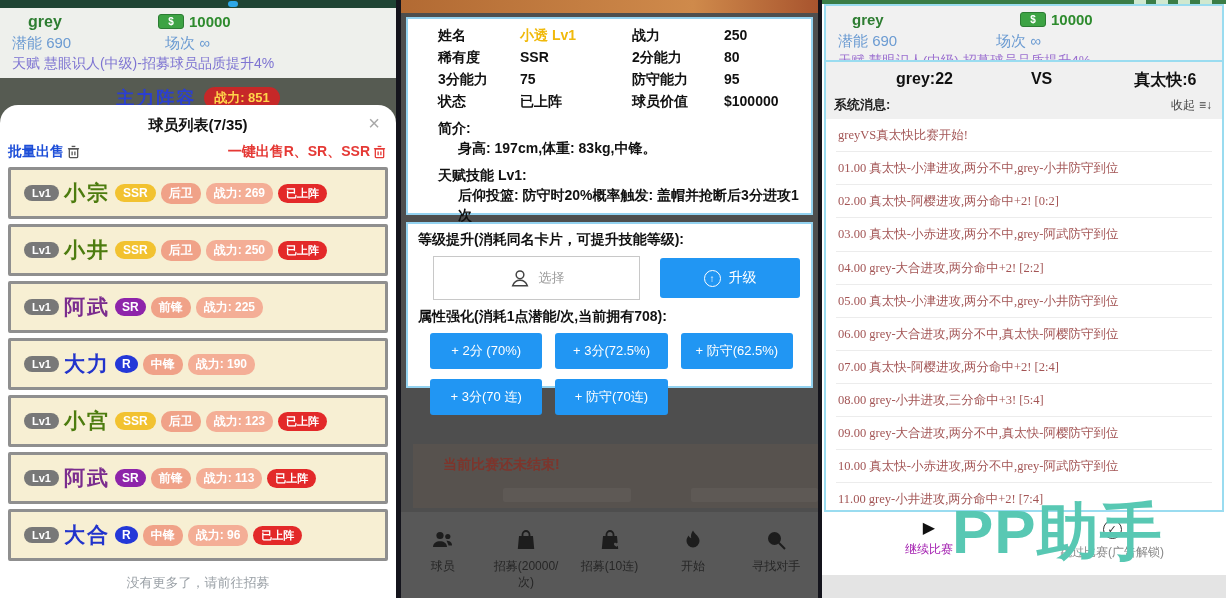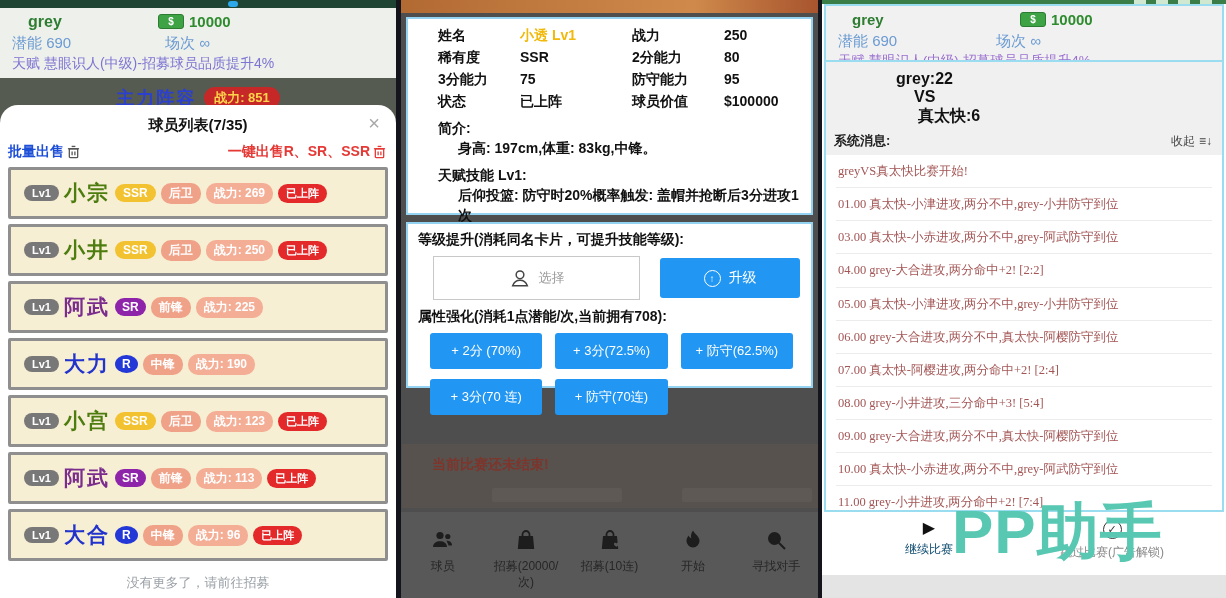--- a/index.html
+++ b/index.html
@@ -63,54 +63,54 @@
   .upgrade-card{position:absolute;top:222px;left:5px;right:5px;height:166px;background:#fff;
                 border:2px solid #93d2f0;box-sizing:border-box;padding:7px 10px 0;}
   .u-title{font-size:14px;font-weight:bold;color:#111;}
   .u-row{display:flex;align-items:center;margin:7px 0 8px;padding-left:15px;gap:20px;}
   .select-box{width:205px;height:42px;border:1px solid #c8c8c8;display:flex;align-items:center;justify-content:center;gap:8px;color:#9b9b9b;font-size:13px;background:#fff;cursor:pointer;}
   .upgrade-btn{width:140px;height:40px;background:#2196f3;color:#fff;border:none;font-size:14px;
                display:flex;align-items:center;justify-content:center;gap:8px;border-radius:3px;cursor:pointer;}
   .circ{display:inline-flex;align-items:center;justify-content:center;width:15px;height:15px;border:1.5px solid #fff;border-radius:50%;font-size:10px;}
   .s-grid{display:grid;grid-template-columns:repeat(3,1fr);gap:10px 13px;padding:7px 8px 0 12px;}
   .sbtn{height:36px;background:#2196f3;color:#fff;border:none;border-radius:3px;font-size:13px;cursor:pointer;}
-  .toast{position:absolute;top:444px;left:1px;right:0;height:64px;background:#57524e;box-sizing:border-box;padding:12px 0 0 30px;}
+  .toast{position:absolute;top:444px;left:12px;right:0;height:64px;background:#57524e;box-sizing:border-box;padding:12px 0 0 30px;}
   .toast-text{color:#7d352c;font-weight:bold;font-size:14px;}
   .ghost-row{display:flex;gap:60px;margin:14px 0 0 60px;}
   .ghost-row div{width:130px;height:14px;background:#5e5955;border-radius:2px;}
   .mid-nav{position:absolute;top:512px;left:0;right:0;bottom:0;background:#585858;display:flex;}
   .nav-item{flex:1;display:flex;flex-direction:column;align-items:center;padding-top:16px;gap:7px;cursor:pointer;}
   .nav-icon{width:24px;height:24px;}
   .nav-icon svg{width:24px;height:24px;fill:#1d1d1d;}
   .nav-label{font-size:12px;color:#262626;text-align:center;line-height:1.3;max-width:76px;word-break:break-all;}
   
   #right{left:822px;width:404px;background:#ffffff;}
   .r-topstrip{height:4px;background:#3a7d46;position:relative;}
   .r-topstrip i{position:absolute;top:0;width:12px;height:4px;background:#cfe8cf;}
   .r-header{margin:0 2px;background:#f1f1f1;border:2px solid #9adcf0;box-sizing:border-box;padding:3px 0 4px;}
   .r-header .uname{margin-left:26px;width:168px;font-size:15px;}
   .r-header .g1{width:158px;}
   .r-talent{margin-left:12px;color:#9b6fd0;font-size:13.5px;line-height:19px;}
   .match-box{position:absolute;top:60px;left:2px;right:2px;height:452px;background:#fff;border:2px solid #9adcf0;box-sizing:border-box;overflow:hidden;}
-  .score-row{display:flex;background:#f0f0f0;padding:8px 10px 2px;font-weight:bold;font-size:16px;color:#111;flex-direction:column;}
+  .score-row{display:flex;background:#f0f0f0;padding:8px 10px 2px;font-weight:bold;font-size:16px;color:#111;}
   .score-home{margin-left:60px;}
   .score-vs{margin-left:78px;}
   .score-away{margin-left:82px;}
   .sys-row{display:flex;justify-content:space-between;align-items:center;background:#f0f0f0;padding:3px 10px 5px 8px;}
   .sys-label{font-weight:bold;font-size:13px;color:#222;}
   .collapse{color:#444;font-size:12px;display:flex;align-items:center;gap:4px;cursor:pointer;}
   .log-list{padding:0 10px;font-family:Liberation Serif, serif;}
   .log-row{padding:7px 2px;border-bottom:1px solid #ececec;color:#a35555;font-size:12.5px;line-height:1.45;}
   .r-bottom{position:absolute;top:514px;left:0;right:0;height:61px;background:#fff;}
   .r-btn{position:absolute;top:6px;display:flex;flex-direction:column;align-items:center;gap:5px;cursor:pointer;}
   #btn-continue{left:62px;width:90px;}
   #btn-skip{left:225px;width:130px;}
   .play-icon{font-size:16px;color:#111;line-height:16px;}
   .check-icon{display:inline-flex;align-items:center;justify-content:center;width:17px;height:17px;border:1.6px solid #333;border-radius:50%;font-size:11px;color:#333;}
-  .btn-label{font-size:12px;color:#0c4a6e;}
+  .btn-label{font-size:12px;color:#a21caf;}
   #btn-skip .btn-label{color:#888;}
   .watermark{position:absolute;left:130px;top:498px;font-size:62px;font-weight:bold;color:#58c8b3;letter-spacing:1px;z-index:5;line-height:1.1;pointer-events:none;}
   .r-graybar{position:absolute;left:0;right:0;top:575px;height:23px;background:#e4e4e4;}
 </style>
 </head>
 <body>
 
 <div id="left" class="panel">
   <div class="l-topstrip">
       <span class="dot"></span>
@@ -401,20 +401,21 @@
         <span>收起</span>
         <span>≡↓</span>
       </span>
     </div>
     <div class="log-list">
 
         <div class="log-row">greyVS真太快比赛开始!</div>
 
         <div class="log-row">01.00 真太快-小津进攻,两分不中,grey-小井防守到位</div>
 
+        <div class="log-row">02.00 真太快-阿樱进攻,两分命中+2! [0:2]</div>
 
         <div class="log-row">03.00 真太快-小赤进攻,两分不中,grey-阿武防守到位</div>
 
         <div class="log-row">04.00 grey-大合进攻,两分命中+2! [2:2]</div>
 
         <div class="log-row">05.00 真太快-小津进攻,两分不中,grey-小井防守到位</div>
 
         <div class="log-row">06.00 grey-大合进攻,两分不中,真太快-阿樱防守到位</div>
 
         <div class="log-row">07.00 真太快-阿樱进攻,两分命中+2! [2:4]</div>

